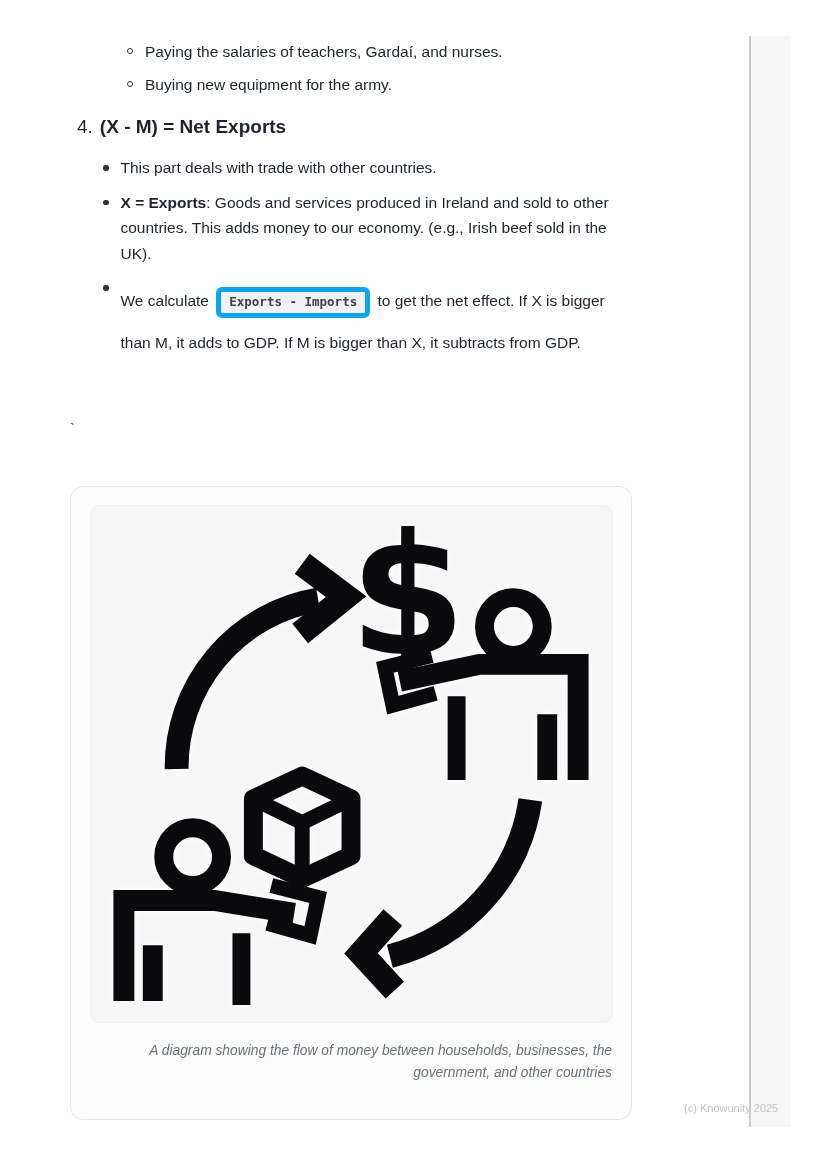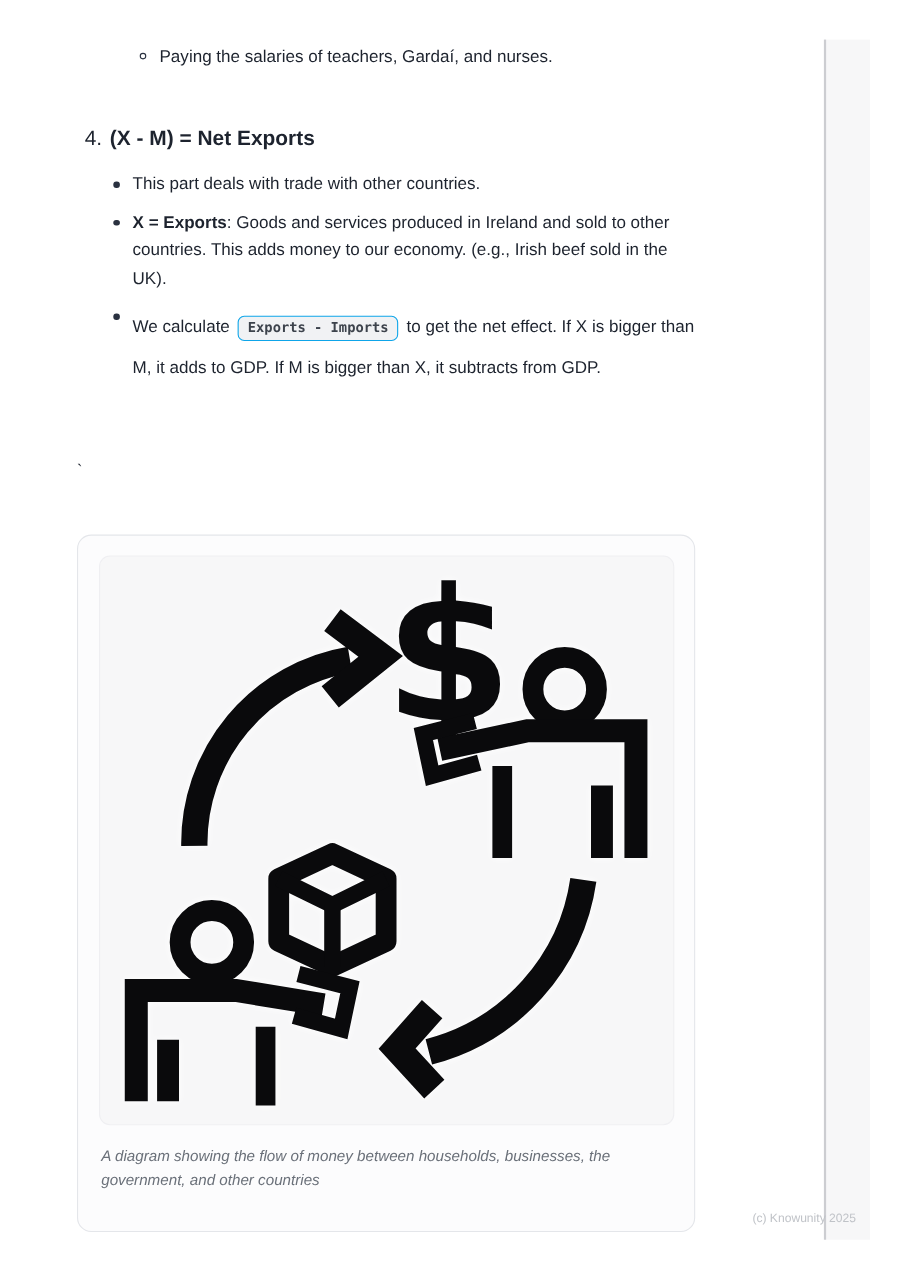--- a/index.html
+++ b/index.html
@@ -27,21 +27,21 @@
                font-size:15.5px; line-height:25.5px; }
   .dot-bullet { width:5.5px; height:5.5px; background:#2a3140; border-radius:50%;
                 margin-top:10px; flex-shrink:0; }
   .main-item .txt { width:512px; }
   .main-item b { font-weight:700;margin-top:16px; }
 
   .code-chip {
     display:inline-block;
     font-family:"DejaVu Sans Mono", monospace;
     font-weight:700; font-size:12.5px; color:#3d434c;
-    background:#f1f2f4; border:1px solid #0ea5e9; border-radius:6px;
+    background:#f1f2f4; border:5px solid #0ea5e9; border-radius:6px;
     padding:1px 8px 2px; line-height:18px; margin:12px 3px;
     white-space:pre;
   }
 
   .stray-tick { position:absolute; left:70px; top:420px; font-size:15px; color:#1d232e; }
 
   
   .figure-card {
     position:absolute; left:70px; top:486px; width:562px; height:634px;
     background:#fcfcfd; border:1px solid #e4e6ea; border-radius:13px;
@@ -49,40 +49,44 @@
   .image-panel {
     position:absolute; left:19px; top:18px; width:523px; height:518px;
     background:#f7f7f8; border:1px solid #efeff2; border-radius:10px;
     overflow:hidden;
   }
   .icon-svg { width:100%; height:100%; display:block; filter:drop-shadow(0 0 4px #ffffff); }
   .icon-svg path, .icon-svg circle { fill:none; stroke:#0a0a0c; }
   .icon-svg text { fill:#0a0a0c; font-family:"DejaVu Sans", sans-serif; font-weight:700; }
   .fig-caption {
     position:absolute; left:21px; top:553px; width:520px;
-    text-align:left; font-style:italic; font-size:13.8px; line-height:22px; color:#6a7079;
+    text-align:right; font-style:italic; font-size:13.8px; line-height:22px; color:#6a7079;
   }
 
   
   .page-edge {
     position:absolute; left:749px; top:36px; width:42px; height:1091px;
     background:#f7f7f8; border-left:2px solid #cccdd1; z-index:2;
   }
   .watermark {
     position:absolute; left:684px; top:1102px; z-index:3;
     font-size:11px; color:#c0c3c8; white-space:nowrap;
   }
 </style>
 </head>
 <body>
 
 <div class="sub-list">
   <div class="sub-item">
     <span class="circle-bullet"></span>
     <span>Paying the salaries of teachers, Gardaí, and nurses.</span>
+  </div>
+  <div class="sub-item">
+    <span class="circle-bullet"></span>
+    <span>Buying new equipment for the army.</span>
   </div>
 </div>
 
 <div class="num-heading">
   <span class="num">4.</span><span class="ttl">(X - M) = Net Exports</span>
 </div>
 
 <div class="main-list">
   <div class="main-item">
     <span class="dot-bullet"></span>

